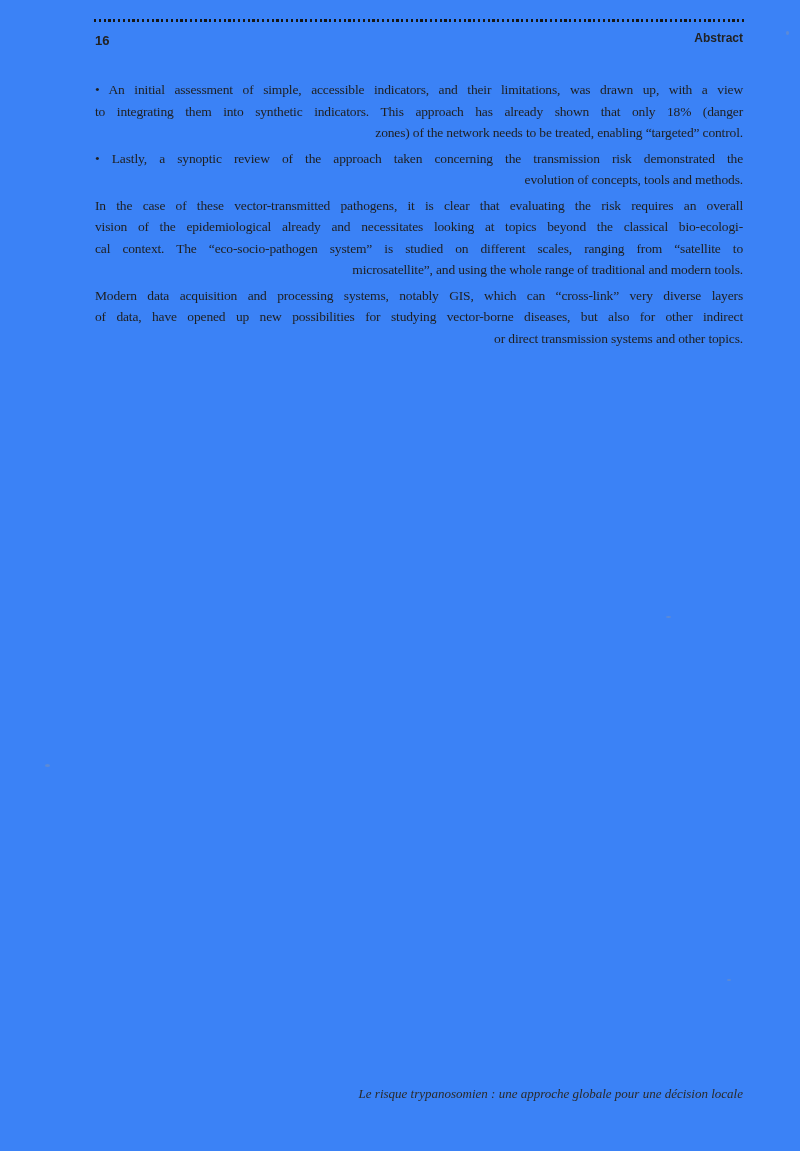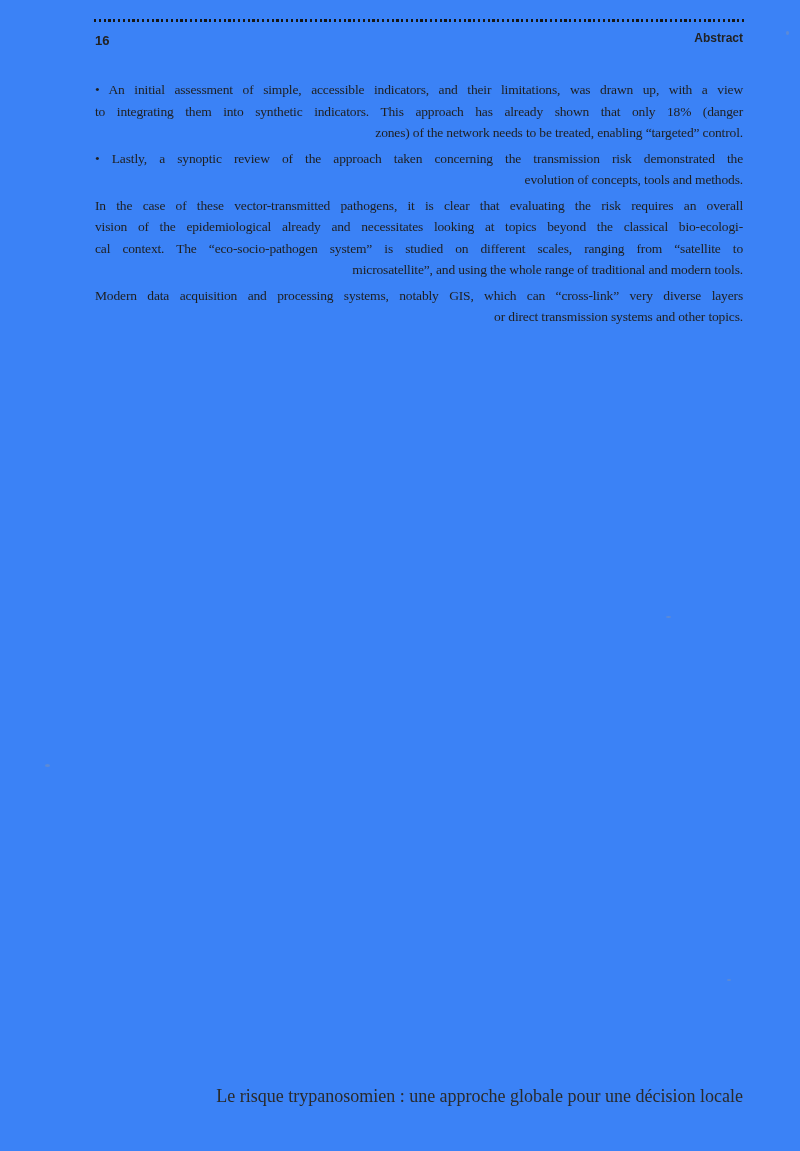--- a/index.html
+++ b/index.html
@@ -61,21 +61,22 @@
     text-align-last: justify;
   }
   .jlast {
     text-align: right;
   }
   .footer-title {
     position: absolute;
     right: 57px;
     top: 1086px;
     font-family: "Liberation Serif", serif;
-    font-size: 18px;
+    font-style: italic;
+    font-size: 13px;
     color: #2a2a2a;
   }
   .speck {
     position: absolute;
     background: #9a9a9a;
     opacity: 0.35;
     border-radius: 50%;
   }
   .speck.s1 { left: 666px; top: 616px; width: 5px; height: 2px; }
   .speck.s2 { left: 45px;  top: 764px; width: 5px; height: 3px; }
@@ -107,20 +108,21 @@
 
     <div class="para">
       <div class="jline">In the case of these vector-transmitted pathogens, it is clear that evaluating the risk requires an overall</div>
       <div class="jline">vision of the epidemiological already and necessitates looking at topics beyond the classical bio-ecologi-</div>
       <div class="jline">cal context. The “eco-socio-pathogen system” is studied on different scales, ranging from “satellite to</div>
       <div class="jlast">microsatellite”, and using the whole range of traditional and modern tools.</div>
     </div>
 
     <div class="para">
       <div class="jline">Modern data acquisition and processing systems, notably GIS, which can “cross-link” very diverse layers</div>
+      <div class="jline">of data, have opened up new possibilities for studying vector-borne diseases, but also for other indirect</div>
       <div class="jlast">or direct transmission systems and other topics.</div>
     </div>
 
   </div>
 
   <div class="footer-title">Le risque trypanosomien : une approche globale pour une décision locale</div>
 
   <div class="speck s1"></div>
   <div class="speck s2"></div>
   <div class="speck s3"></div>

